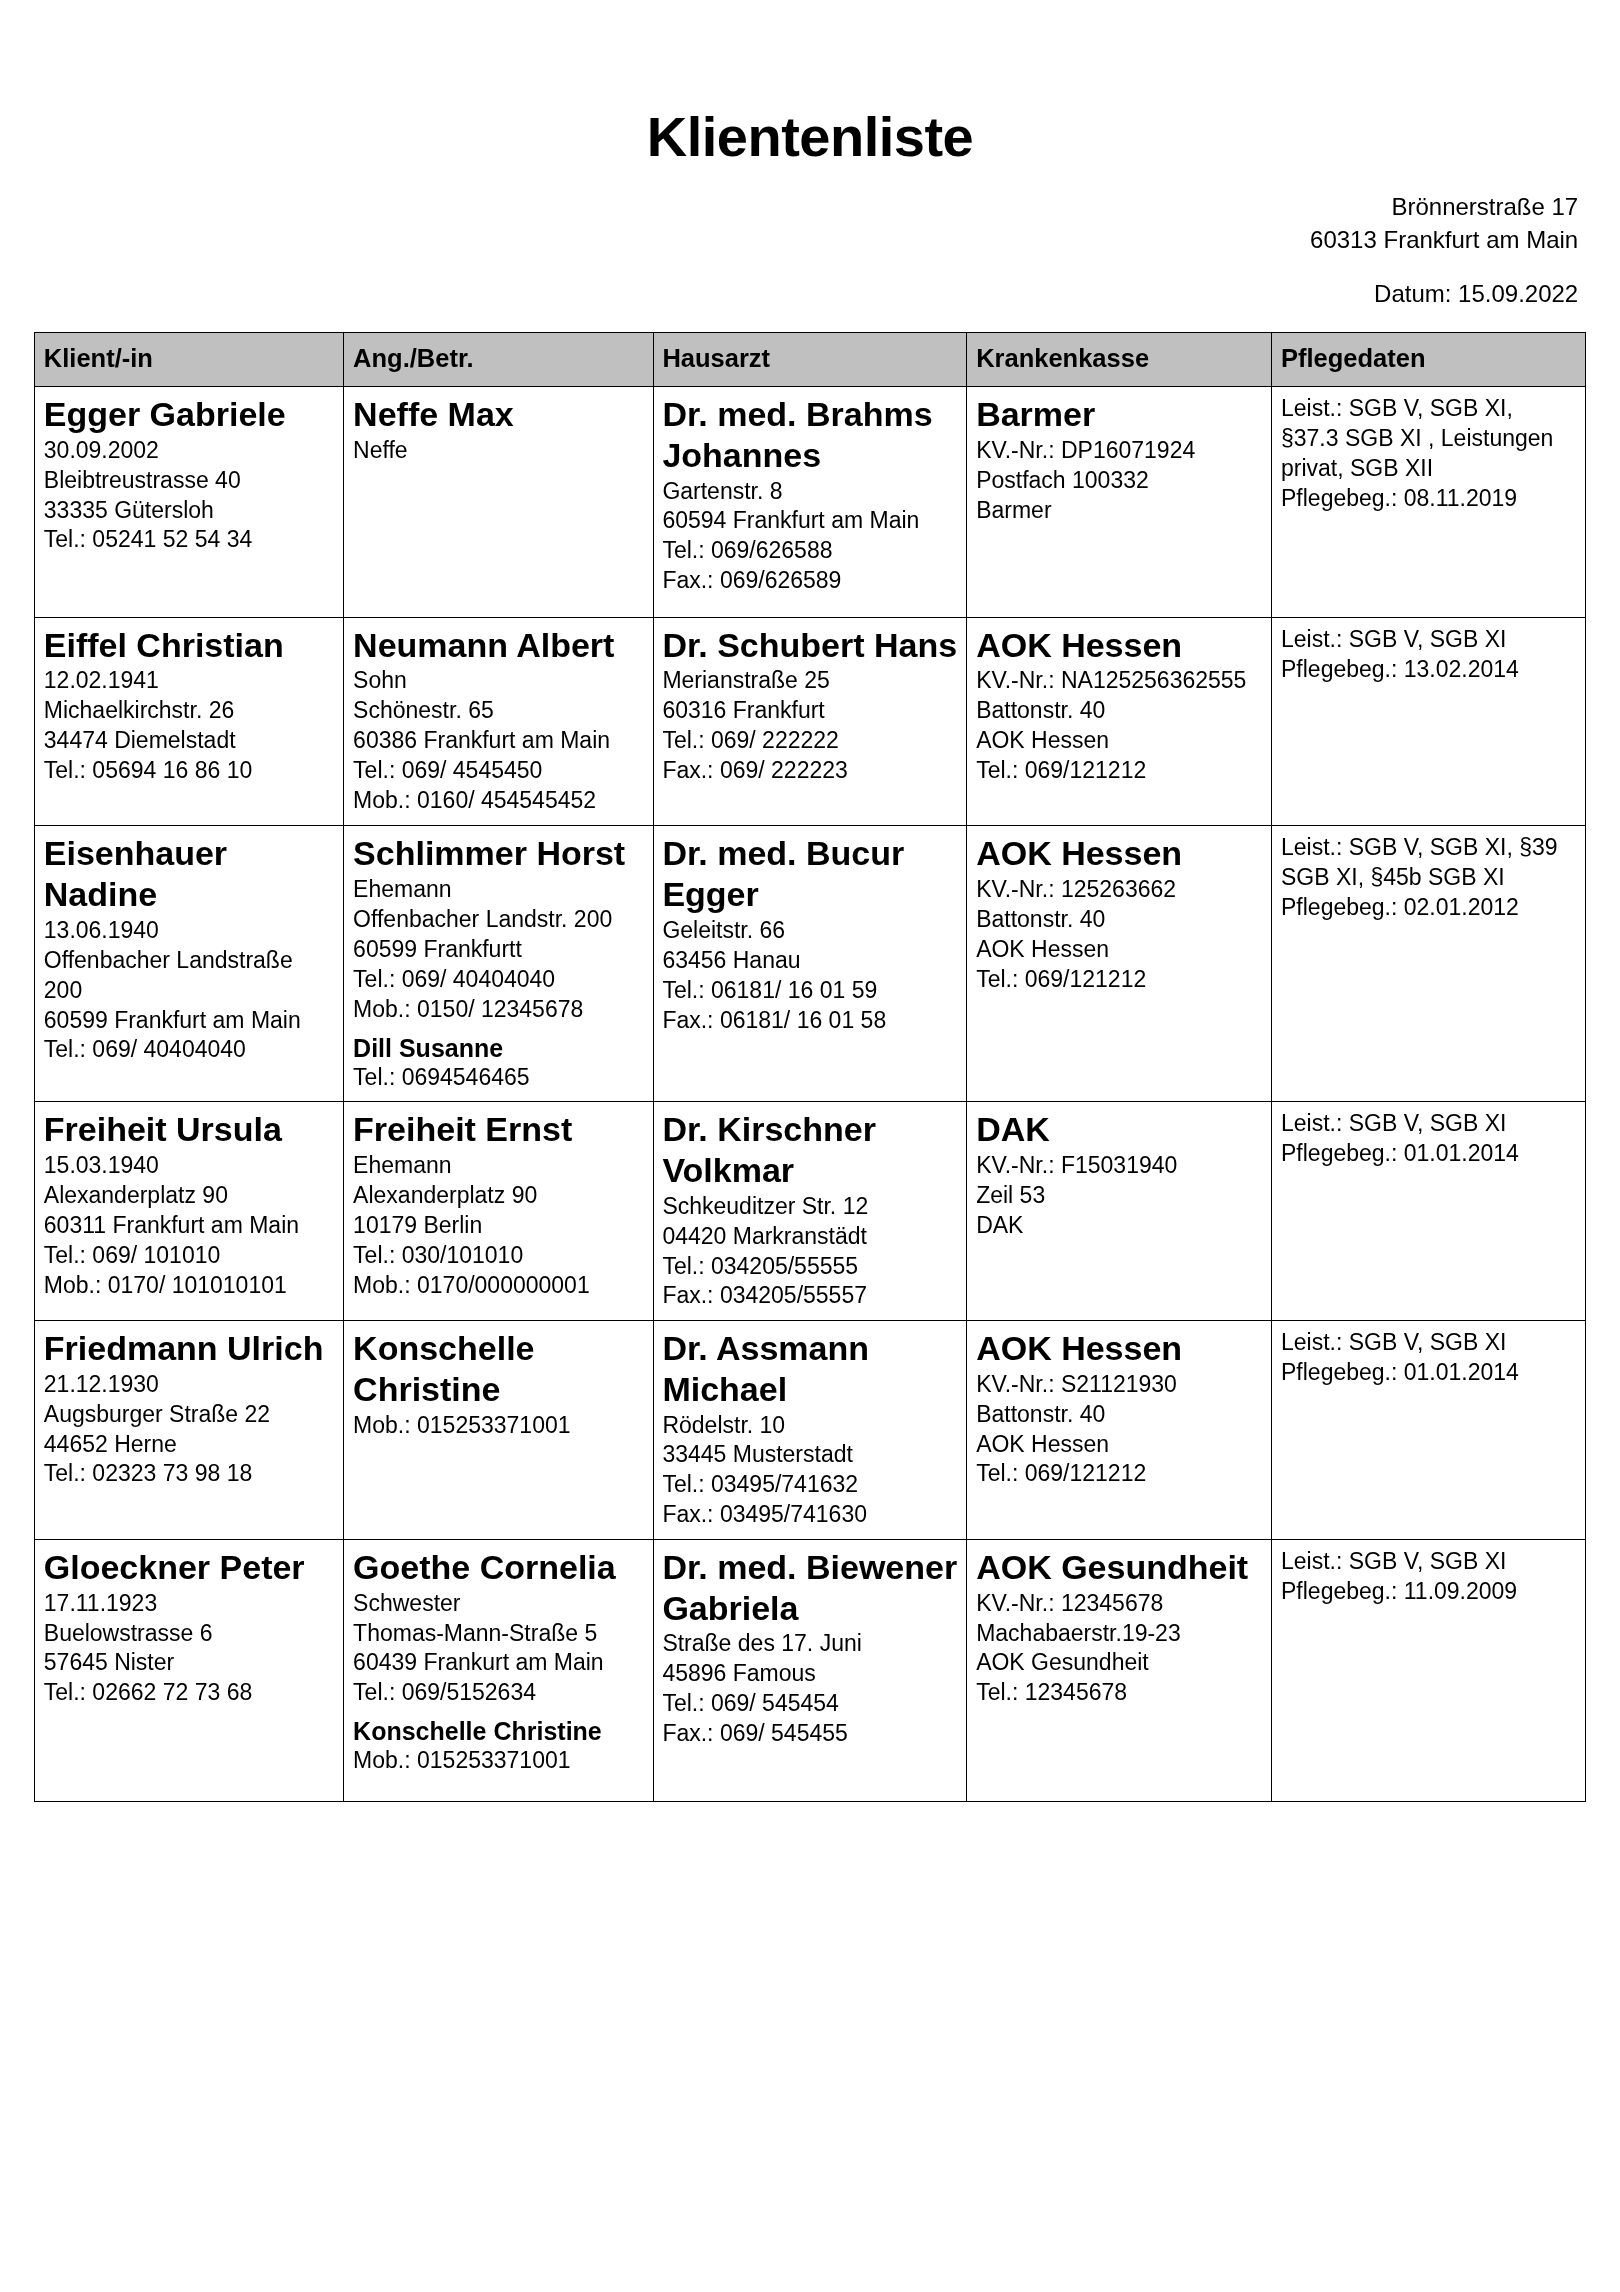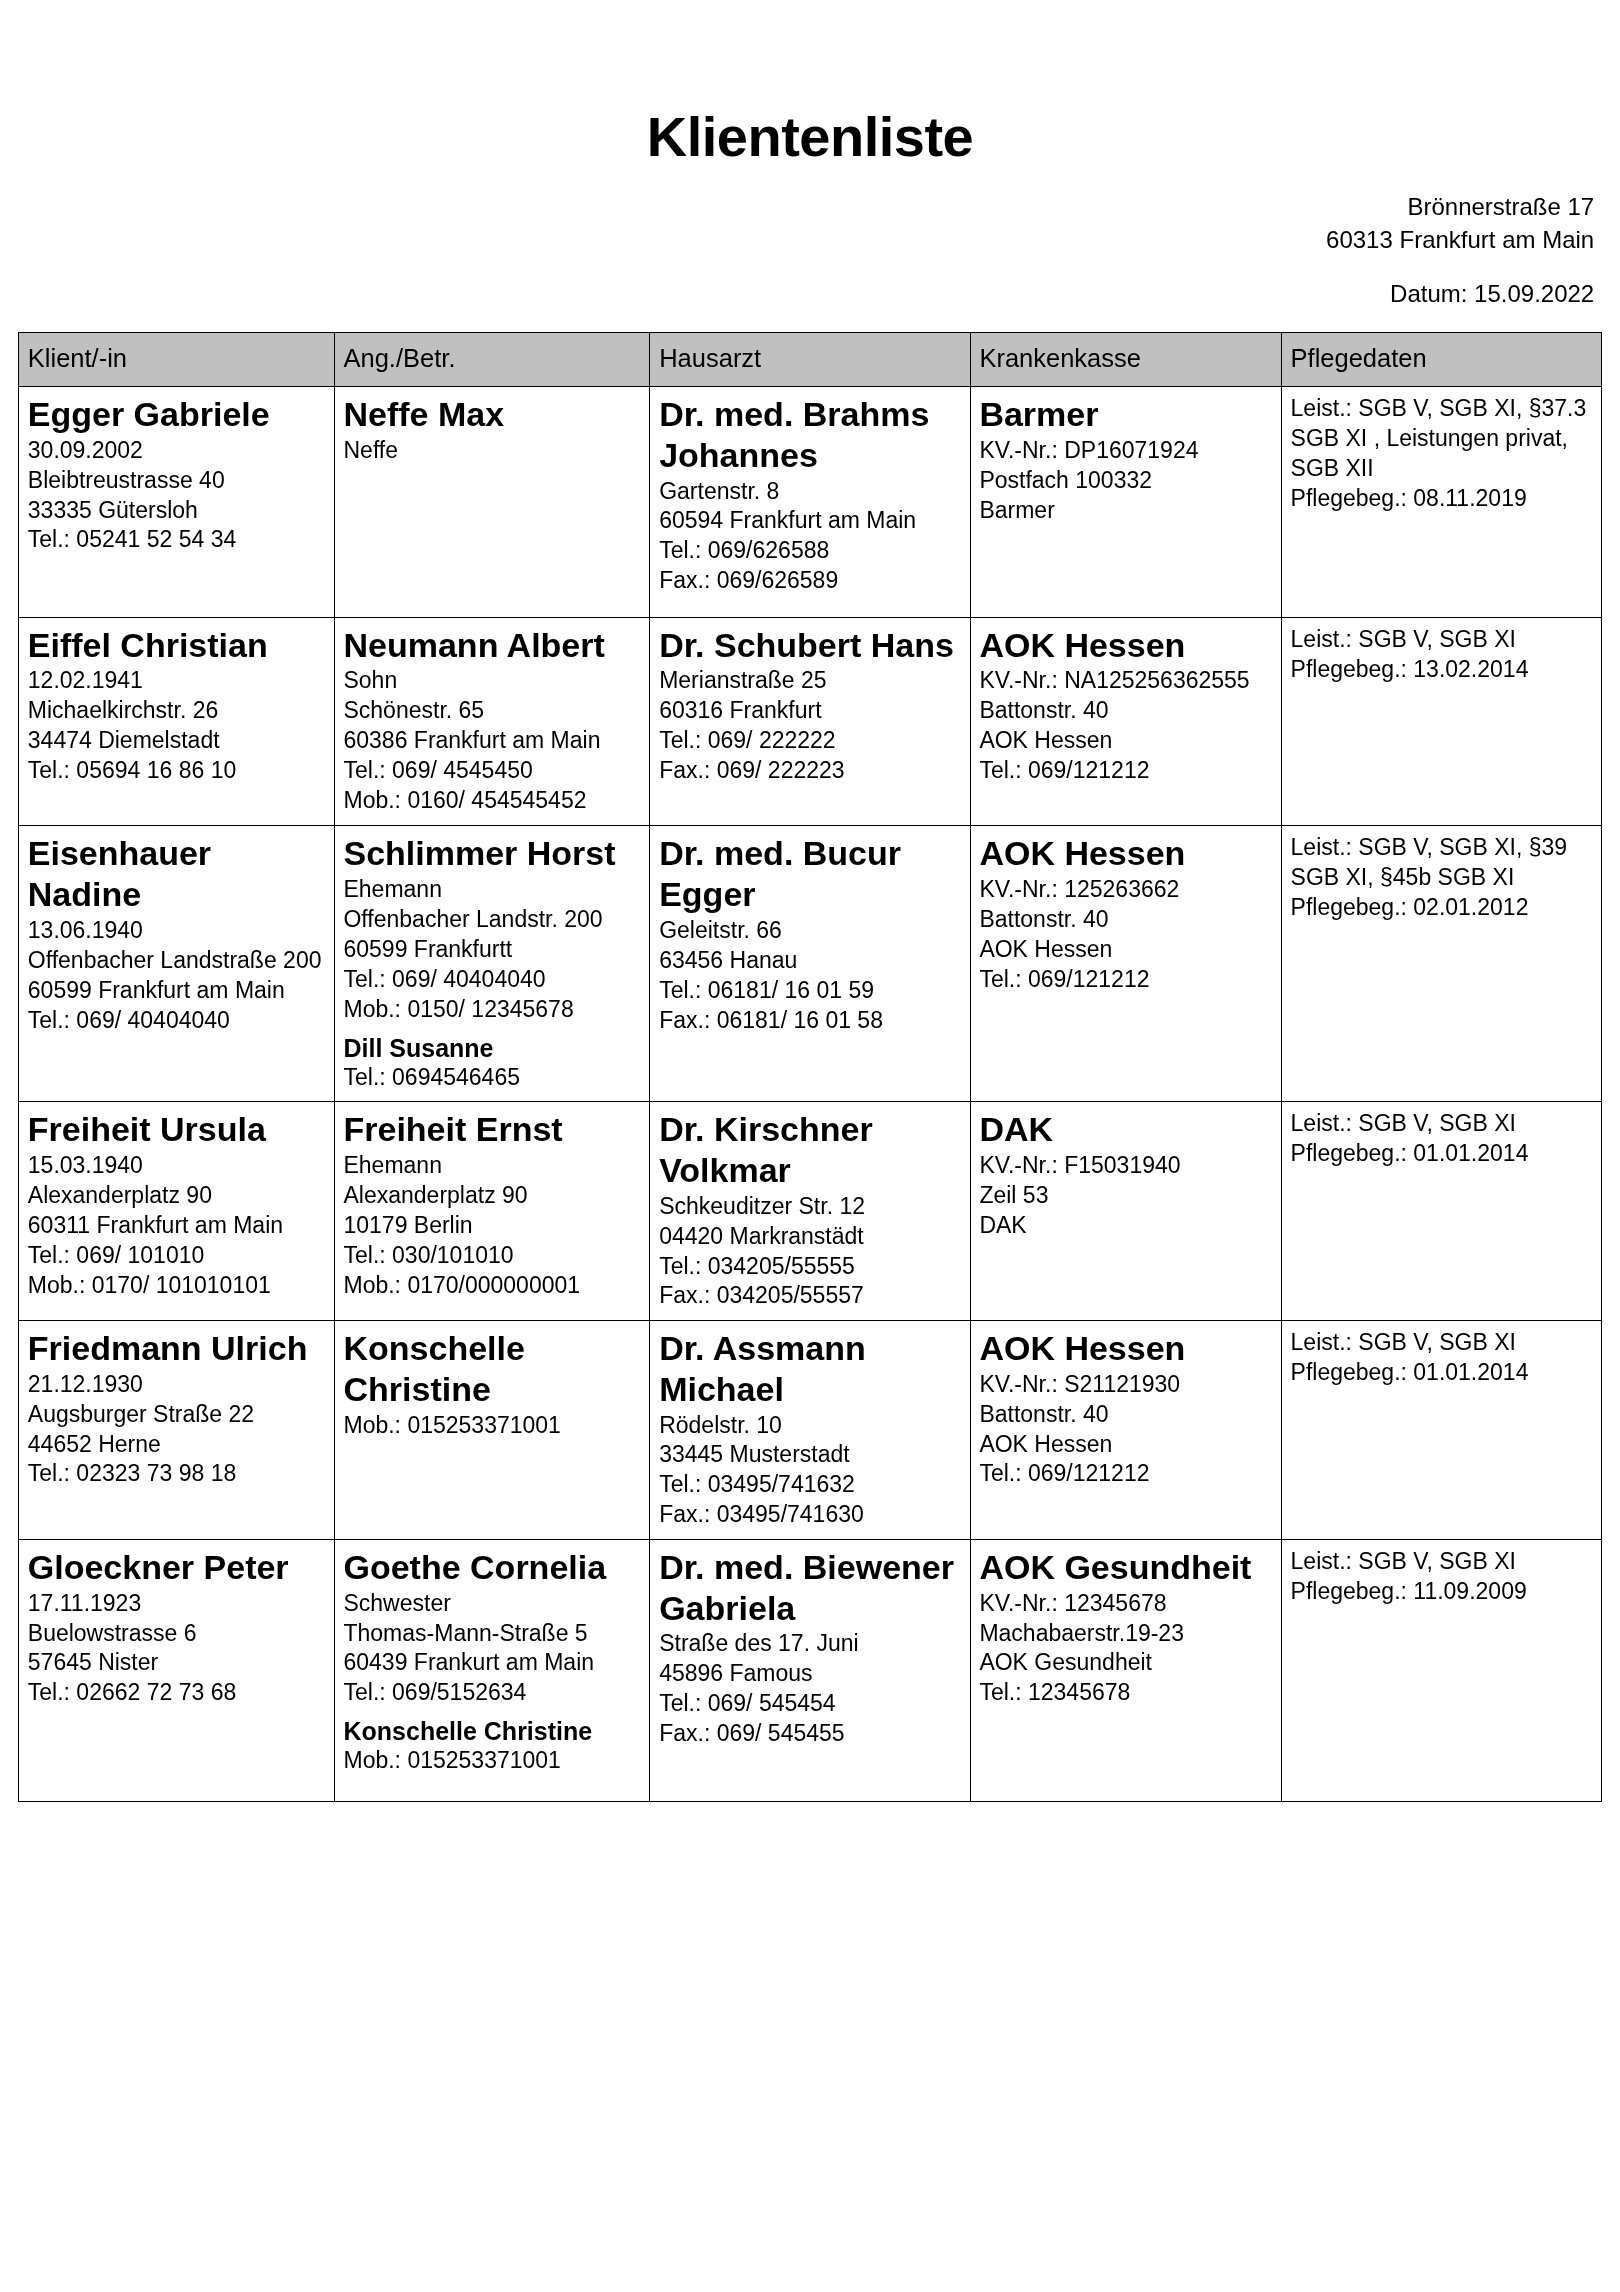--- a/index.html
+++ b/index.html
@@ -12,21 +12,21 @@
     height: 2293px;
     font-family: "Liberation Sans", sans-serif;
     color: #000000;
     overflow: hidden;
   }
   .page {
     position: relative;
     width: 1620px;
     height: 2293px;
     box-sizing: border-box;
-    padding: 0 18px;
+    padding: 0 34px;
   }
   .doc-title {
     text-align: center;
     font-size: 56px;
     font-weight: bold;
     letter-spacing: -0.5px;
     margin: 0;
     padding-top: 106px;
     line-height: 1.1;
   }
@@ -51,21 +51,21 @@
     border: 1.5px solid #000000;
     vertical-align: top;
     padding: 6.9px 8.8px 8.8px 8.8px;
     font-size: 23px;
     line-height: 1.30;
     word-wrap: break-word;
     overflow-wrap: break-word;
   }
   table.klienten thead th {
     background: #c0c0c0;
-    font-weight: normal;
+    font-weight: bold;
     font-size: 25.5px;
     padding: 8.8px 8.8px 10.8px 8.8px;
     text-align: left;
     height: 33px;
   }
   col.c1 { width: 209px; }
   col.c2 { width: 209px; }
   col.c3 { width: 212px; }
   col.c4 { width: 206px; }
   col.c5 { width: 212px; }

